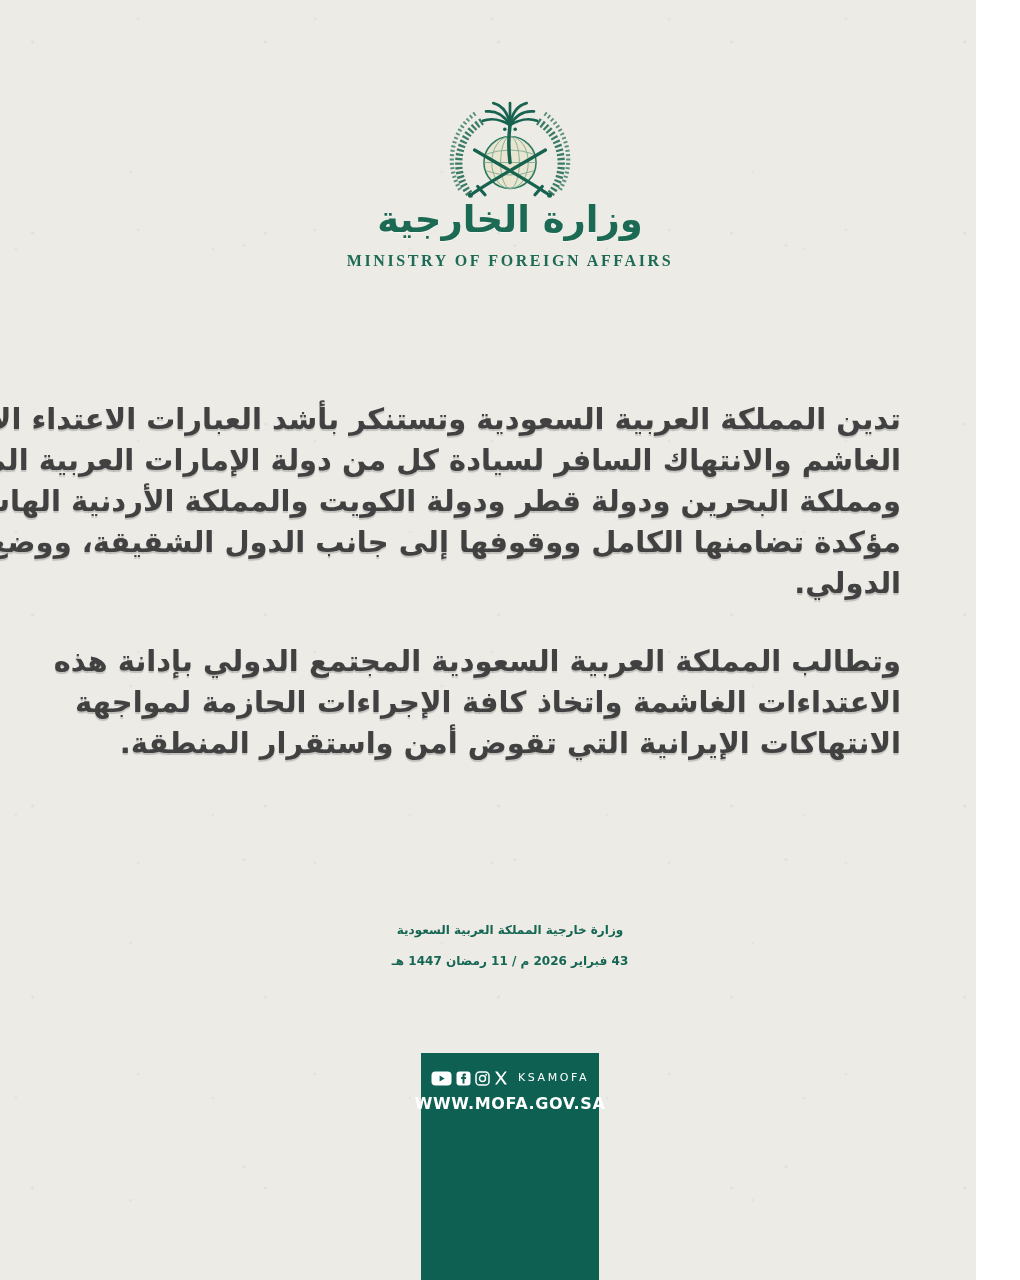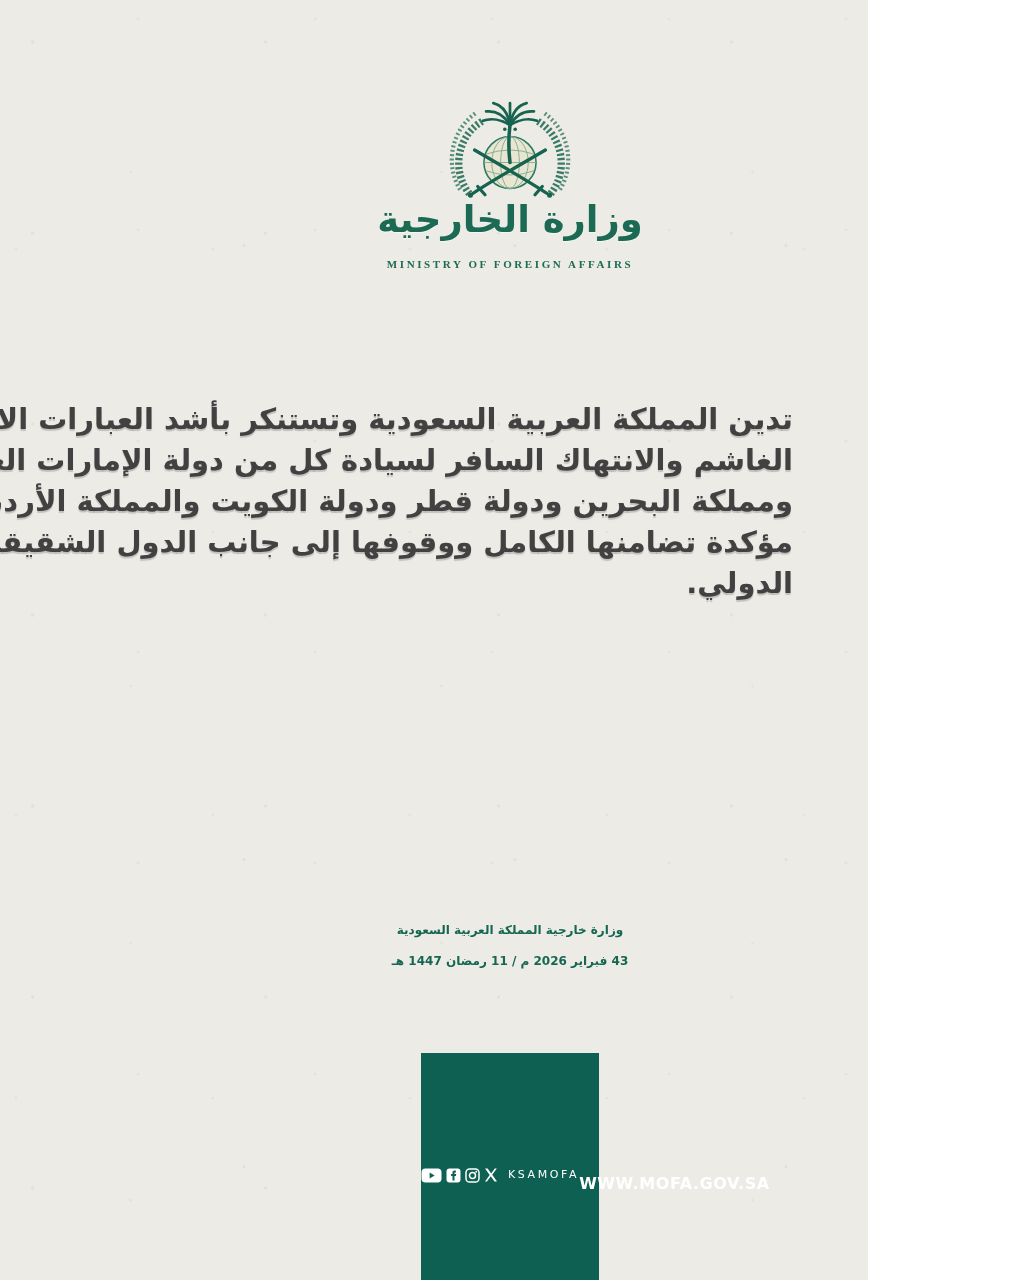--- a/index.html
+++ b/index.html
@@ -1,21 +1,21 @@
 <!DOCTYPE html>
 <html lang="ar"><head>
 <meta charset="utf-8">
 <style>
   * { margin:0; padding:0; box-sizing:border-box; }
   html,body { width:1020px; height:1280px; }
   body { font-family:"DejaVu Sans", sans-serif; }
 
   .canvas {
     position:relative;
-    width:868px; height:1280px;
+    width:976px; height:1280px;
     background-color:#edebe6;
     background-image:
       radial-gradient(circle at 14% 22%, rgba(60,60,55,.06) 0 1.2px, transparent 2px),
       radial-gradient(circle at 78% 9%,  rgba(60,60,55,.05) 0 1px,  transparent 1.8px),
       radial-gradient(circle at 42% 67%, rgba(60,60,55,.05) 0 1px,  transparent 1.8px),
       radial-gradient(circle at 90% 80%, rgba(60,60,55,.06) 0 1.2px, transparent 2px),
       radial-gradient(circle at 8% 88%,  rgba(60,60,55,.05) 0 1px,  transparent 1.8px);
     background-size: 233px 191px, 177px 211px, 311px 257px, 271px 307px, 197px 283px;
     overflow:hidden;
     text-decoration:underline;
@@ -32,24 +32,24 @@
     direction:rtl;
     font-family:"DejaVu Sans", sans-serif;
     font-weight:bold;
     font-size:37px;
     line-height:44px;
     color:#1c6a54;
     letter-spacing:1px;
     text-shadow:0 1px 0 rgba(255,255,255,.5);
   }
   .ministry-en {
-    margin-top:16px;
+    margin-top:10px;
     font-family:"Liberation Serif","DejaVu Serif",serif;
     font-weight:bold;
-    font-size:11px;
+    font-size:16px;
     letter-spacing:2.6px;
     color:#1d6a55;
   }
 
   
   .statement {
     position:absolute; top:399px; left:75px; right:75px;
     direction:rtl;
   }
   .line {
@@ -79,36 +79,36 @@
     font-size:12px;
     line-height:31px;
     color:#156653;
   }
 
   
   .green-box {
     position:absolute; left:421px; top:1053px;
     width:178px; height:227px;
     background:#0d6052;
-    display:flex; flex-direction:row; align-items:center;
+    display:flex; flex-direction:column; align-items:center;
     padding-top:17px;
   }
   .social-row {
     display:flex; align-items:center; gap:4px;
   }
   .social-row svg { display:block; }
   .handle {
     margin-left:6px;
     color:#ffffff;
     font-size:11px;
     letter-spacing:2.6px;
     line-height:16px;
   }
   .website {
-    margin-top:16px;
+    margin-top:8px;
     color:#ffffff;
     font-weight:bold;
     font-size:16px;
     letter-spacing:0.6px;
   }
 </style>
 </head>
 <body>
 
 <div class="canvas">
@@ -155,20 +155,25 @@
   </header>
 
   <main class="statement">
     <section class="para para-1">
       <div class="line">تدين المملكة العربية السعودية وتستنكر بأشد العبارات الاعتداء الإيراني</div>
       <div class="line">الغاشم والانتهاك السافر لسيادة كل من دولة الإمارات العربية المتحدة</div>
       <div class="line">ومملكة البحرين ودولة قطر ودولة الكويت والمملكة الأردنية الهاشمية،</div>
       <div class="line">مؤكدة تضامنها الكامل ووقوفها إلى جانب الدول الشقيقة، ووضع</div>
       <div class="line last">الدولي.</div>
     </section>
+    <section class="para para-2">
+      <div class="line">وتطالب المملكة العربية السعودية المجتمع الدولي بإدانة هذه</div>
+      <div class="line">الاعتداءات الغاشمة واتخاذ كافة الإجراءات الحازمة لمواجهة</div>
+      <div class="line last">الانتهاكات الإيرانية التي تقوض أمن واستقرار المنطقة.</div>
+    </section>
   </main>
 
   <div class="signature">
     <div class="sig-line">وزارة خارجية المملكة العربية السعودية</div>
     <div class="sig-line">43 فبراير 2026 م / 11 رمضان 1447 هـ</div>
   </div>
 
   <footer class="green-box">
     <div class="social-row">
       <svg width="21" height="15" viewBox="0 0 21 15" aria-hidden="true">

